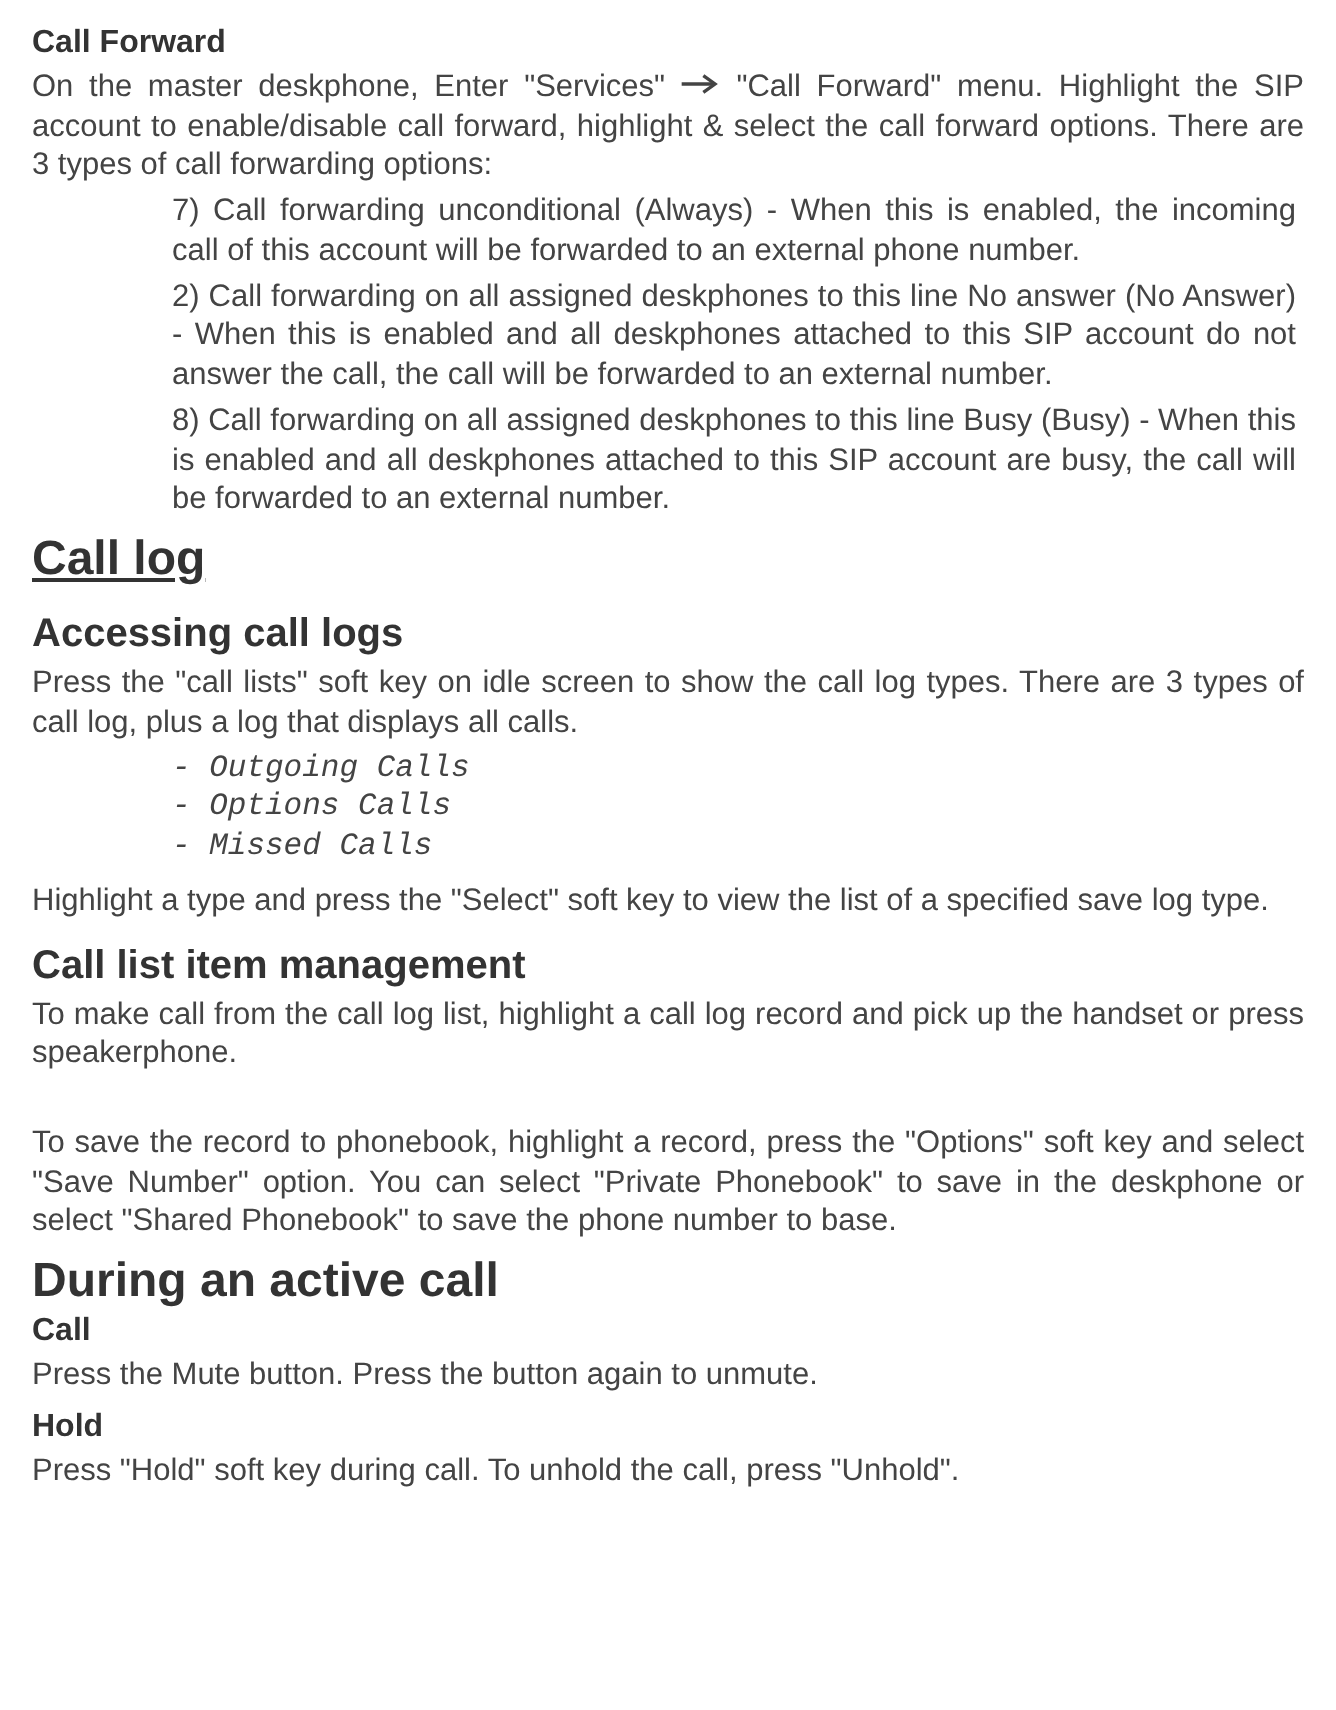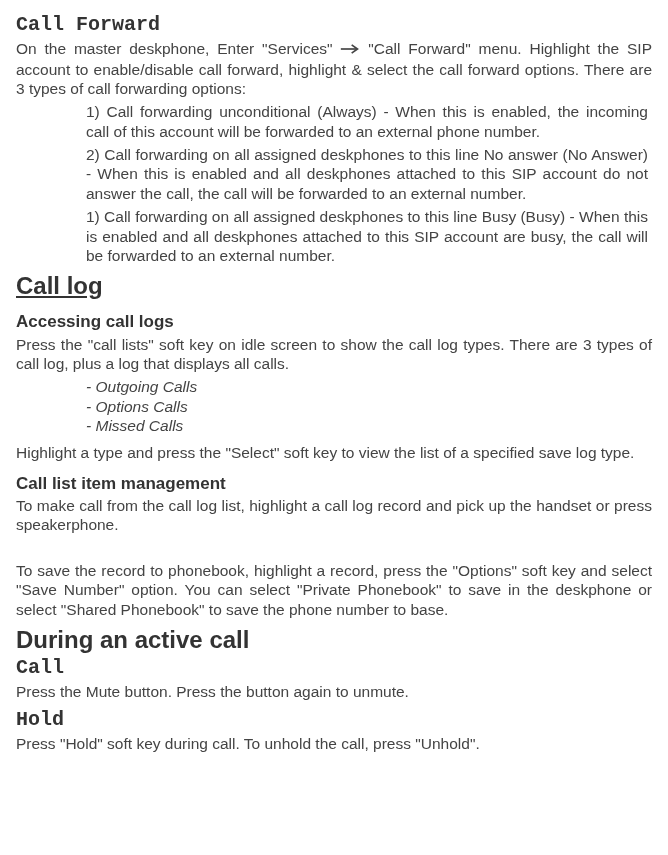--- a/index.html
+++ b/index.html
@@ -7,54 +7,54 @@
     padding: 12px 16px;
     font-family: Arial, Helvetica, sans-serif;
     color: #444;
     width: 668px;
     box-sizing: border-box;
     line-height: 1.25;
     font-size: 15.5px;
   }
   .h-bold {
     font-weight: bold;
-    font-size: 20px;
+    font-size: 16px;
     color: #333;
-    font-family: Liberation Mono, monospace;
   }
   .h-section {
     font-weight: bold;
     font-size: 24px;
     text-decoration: underline;
     color: #333;
     margin-top: 6px;
   }
   .h-sub {
     font-weight: bold;
-    font-size: 17px;
+    font-size: 20px;
     color: #333;
     margin-top: 10px;
   }
   .h-large {
     font-weight: bold;
     font-size: 24px;
     color: #333;
     margin-top: 6px;
   }
   .para {
     text-align: justify;
     margin: 2px 0 4px 0;
   }
   .indent {
     margin-left: 70px;
     margin-right: 4px;
   }
   .indent-it {
     margin-left: 70px;
     font-style: italic;
+    font-family: Liberation Mono, monospace;
   }
   .arrow-icon {
     display: inline-block;
     vertical-align: middle;
   }
   .arrow-icon svg {
     width: 20px;
     height: 12px;
   }
 </style>
@@ -65,23 +65,23 @@
 <div class="para">
   <span>On the master deskphone, Enter "Services" </span>
   <span class="arrow-icon">
     <svg viewBox="0 0 24 12">
         <line x1="1" y1="6" x2="20" y2="6" stroke="#444" stroke-width="2"></line>
         <polyline points="14,1 21,6 14,11" fill="none" stroke="#444" stroke-width="2"></polyline>
       </svg>
   </span>
   <span> "Call Forward" menu. Highlight the SIP account to enable/disable call forward, highlight &amp; select the call forward options. There are 3 types of call forwarding options:</span>
 </div>
-<div class="para indent">1) Call forwarding unconditional (Always) - When this is enabled, the incoming call of this account will be forwarded to an external phone number.</div>
+<div class="para indent">7) Call forwarding unconditional (Always) - When this is enabled, the incoming call of this account will be forwarded to an external phone number.</div>
 <div class="para indent">2) Call forwarding on all assigned deskphones to this line No answer (No Answer) - When this is enabled and all deskphones attached to this SIP account do not answer the call, the call will be forwarded to an external number.</div>
-<div class="para indent">1) Call forwarding on all assigned deskphones to this line Busy (Busy) - When this is enabled and all deskphones attached to this SIP account are busy, the call will be forwarded to an external number.</div>
+<div class="para indent">8) Call forwarding on all assigned deskphones to this line Busy (Busy) - When this is enabled and all deskphones attached to this SIP account are busy, the call will be forwarded to an external number.</div>
 
 <div class="h-section">Call log</div>
 
 <div class="h-sub">Accessing call logs</div>
 <div class="para">Press the "call lists" soft key on idle screen to show the call log types. There are 3 types of call log, plus a log that displays all calls.</div>
 <div class="indent-it">- Outgoing Calls</div>
 <div class="indent-it">- Options Calls</div>
 <div class="indent-it">- Missed Calls</div>
 
 <div class="para" style="margin-top:8px">Highlight a type and press the "Select" soft key to view the list of a specified save log type.</div>

